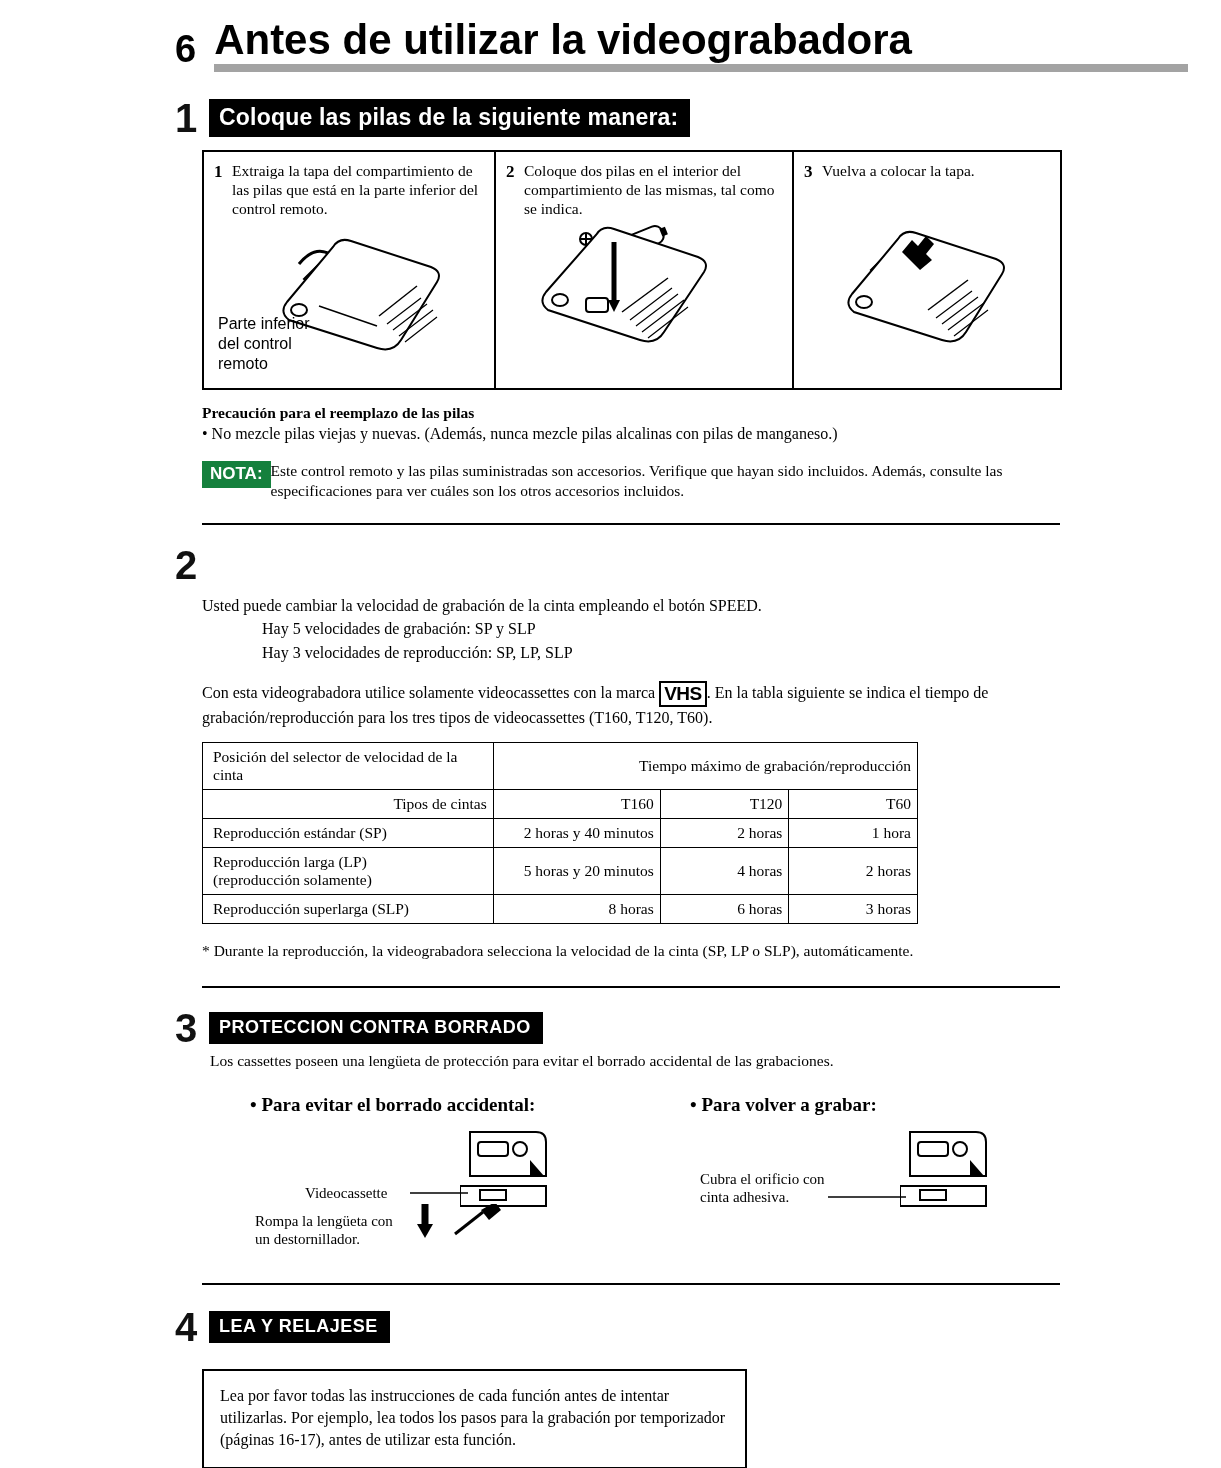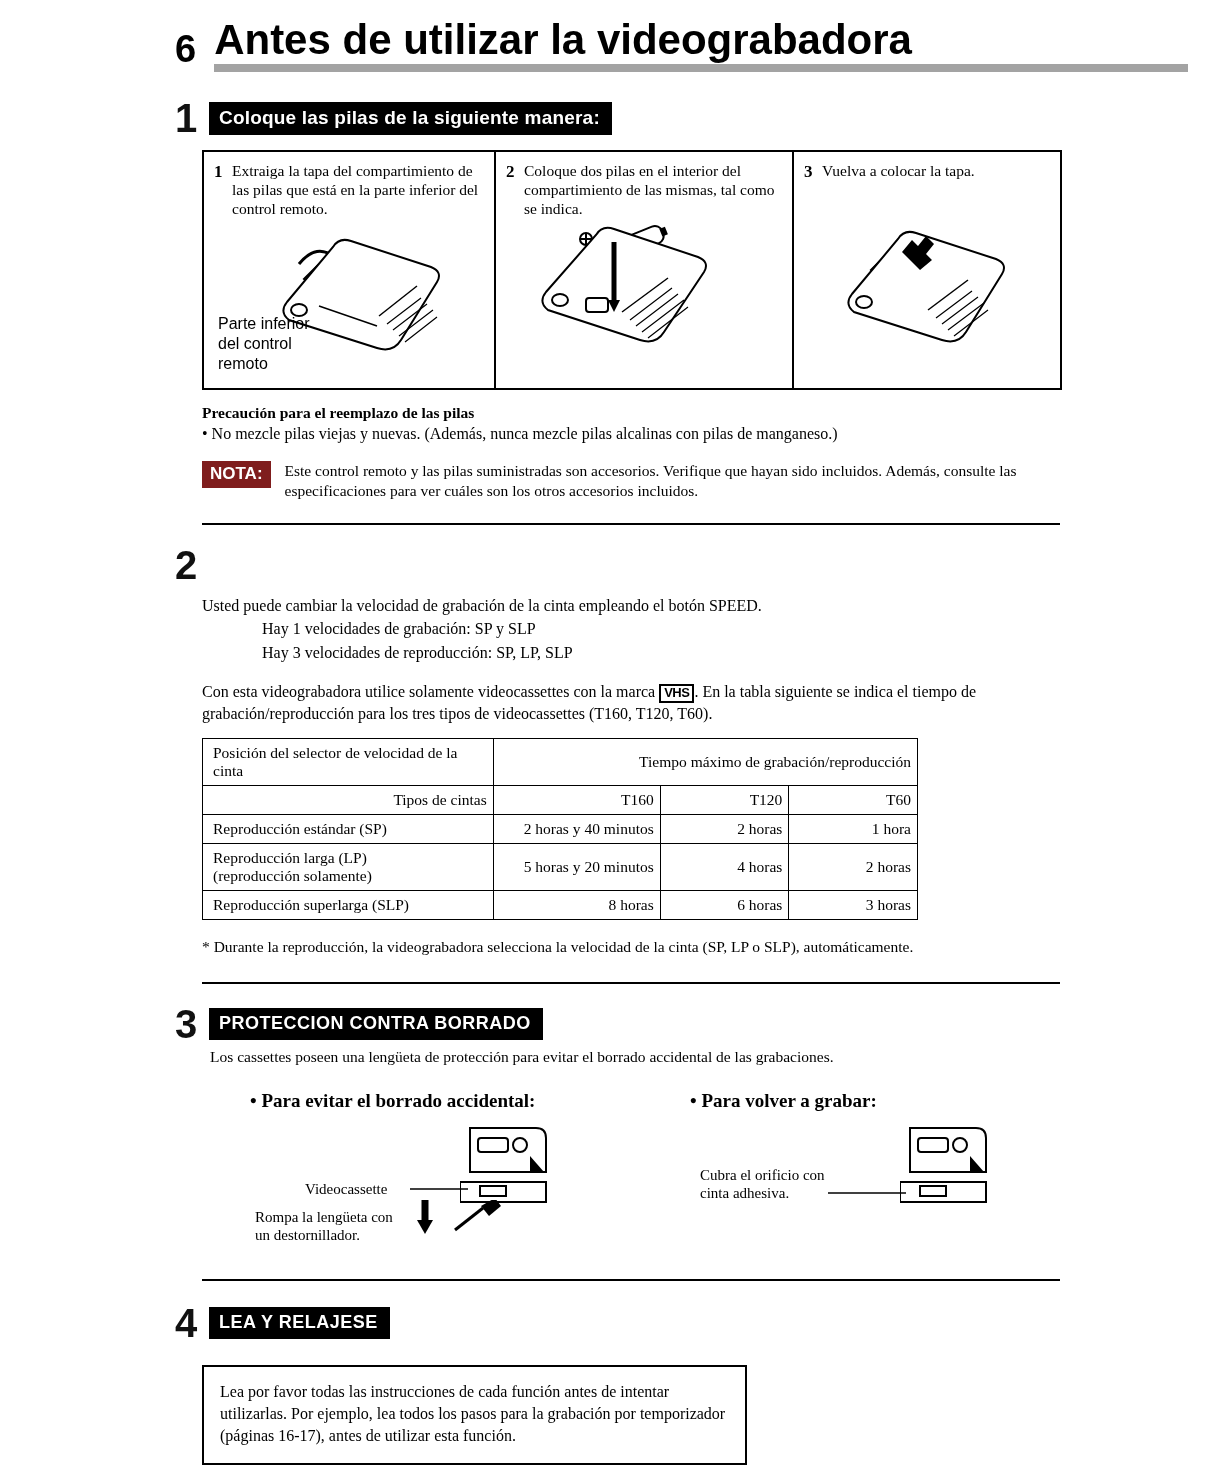--- a/index.html
+++ b/index.html
@@ -62,21 +62,21 @@
     font-size: 40px;
     width: 34px;
     line-height: 1;
     color: #111;
   }
   .sec-bar {
     background: #000;
     color: #fff;
     font-family: "Liberation Sans", sans-serif;
     font-weight: bold;
-    font-size: 19px;
+    font-size: 23px;
     padding: 5px 12px 6px 10px;
     letter-spacing: .2px;
     display: inline-block;
   }
   .sec-bar.caps { font-size: 18px; letter-spacing: .5px; }
 
   
   .battery-box {
     margin: 12px 0 0 202px;
     width: 860px;
@@ -125,27 +125,27 @@
   .warn-line {
     margin: 3px 0 0 202px;
     font-size: 16px;
   }
   .note-row {
     margin: 18px 0 0 202px;
     display: flex;
     align-items: flex-start;
   }
   .note-badge {
-    background: #7f1d1d;
+    background: #15803d;
     color: #fff;
     font-family: "Liberation Sans", sans-serif;
     font-weight: bold;
     font-size: 17px;
     padding: 3px 8px 4px 8px;
-    margin-right: 14px;
+    margin-right: 0;
     white-space: nowrap;
   }
   .note-text {
     font-size: 15.5px;
     line-height: 1.3;
     max-width: 790px;
   }
 
   .rule {
     height: 2px;
@@ -160,21 +160,21 @@
     font-size: 16px;
     line-height: 1.32;
     max-width: 800px;
   }
   .indent1 { margin-left: 262px; }
   .vhs-mark {
     display: inline-block;
     border: 2px solid #000;
     font-family: "Liberation Sans", sans-serif;
     font-weight: bold;
-    font-size: 13px;
+    font-size: 19px;
     padding: 0 3px;
     line-height: 1.15;
     vertical-align: middle;
     letter-spacing: -0.5px;
   }
 
   table.tape {
     margin: 14px 0 0 202px;
     border-collapse: collapse;
     width: 716px;
@@ -321,21 +321,21 @@
 
     <div class="rule"></div>
   </div>
 
   <div class="section" style="margin-top:20px;">
     <div class="sec-head">
       <div class="sec-num">2</div>
     </div>
 
     <div class="body-p">Usted puede cambiar la velocidad de grabación de la cinta empleando el botón SPEED.</div>
-    <div class="body-p indent1" style="margin-top:2px;">Hay 1 velocidades de grabación: SP y SLP</div>
+    <div class="body-p indent1" style="margin-top:2px;">Hay 5 velocidades de grabación: SP y SLP</div>
     <div class="body-p indent1" style="margin-top:2px;">Hay 3 velocidades de reproducción: SP, LP, SLP</div>
 
     <div class="body-p" style="margin-top:18px;">
       <span>Con esta videograbadora utilice solamente videocassettes con la marca</span>
       <span class="vhs-mark">VHS</span><span>. En la tabla siguiente se indica el tiempo de grabación/reproducción para los tres tipos de videocassettes (T160, T120, T60).</span>
     </div>
 
     <table class="tape">
       <tbody>
           <tr>

